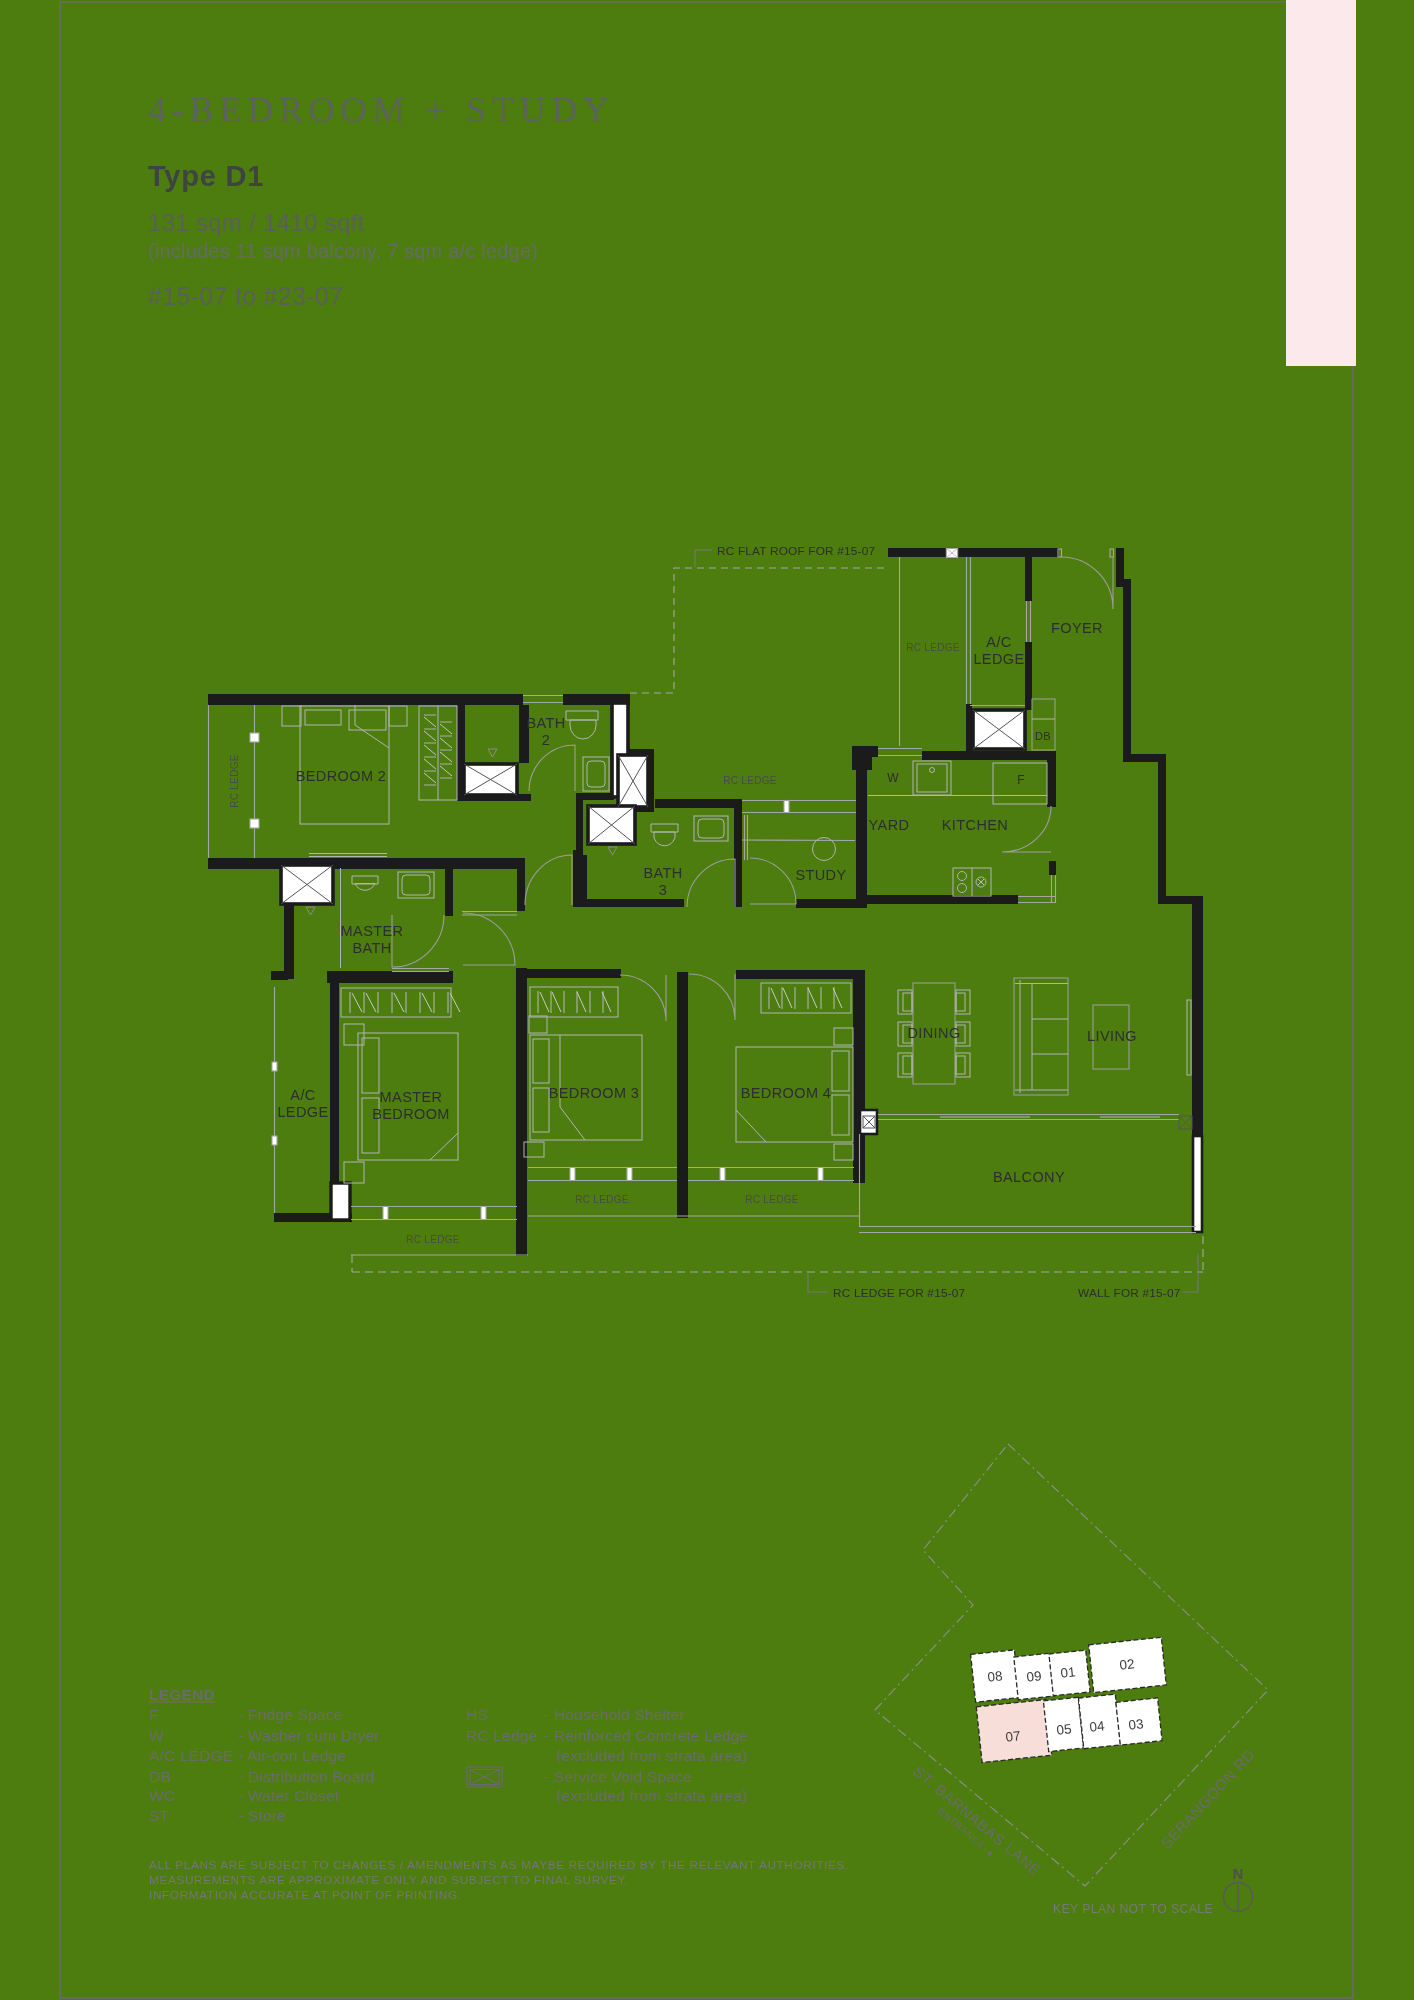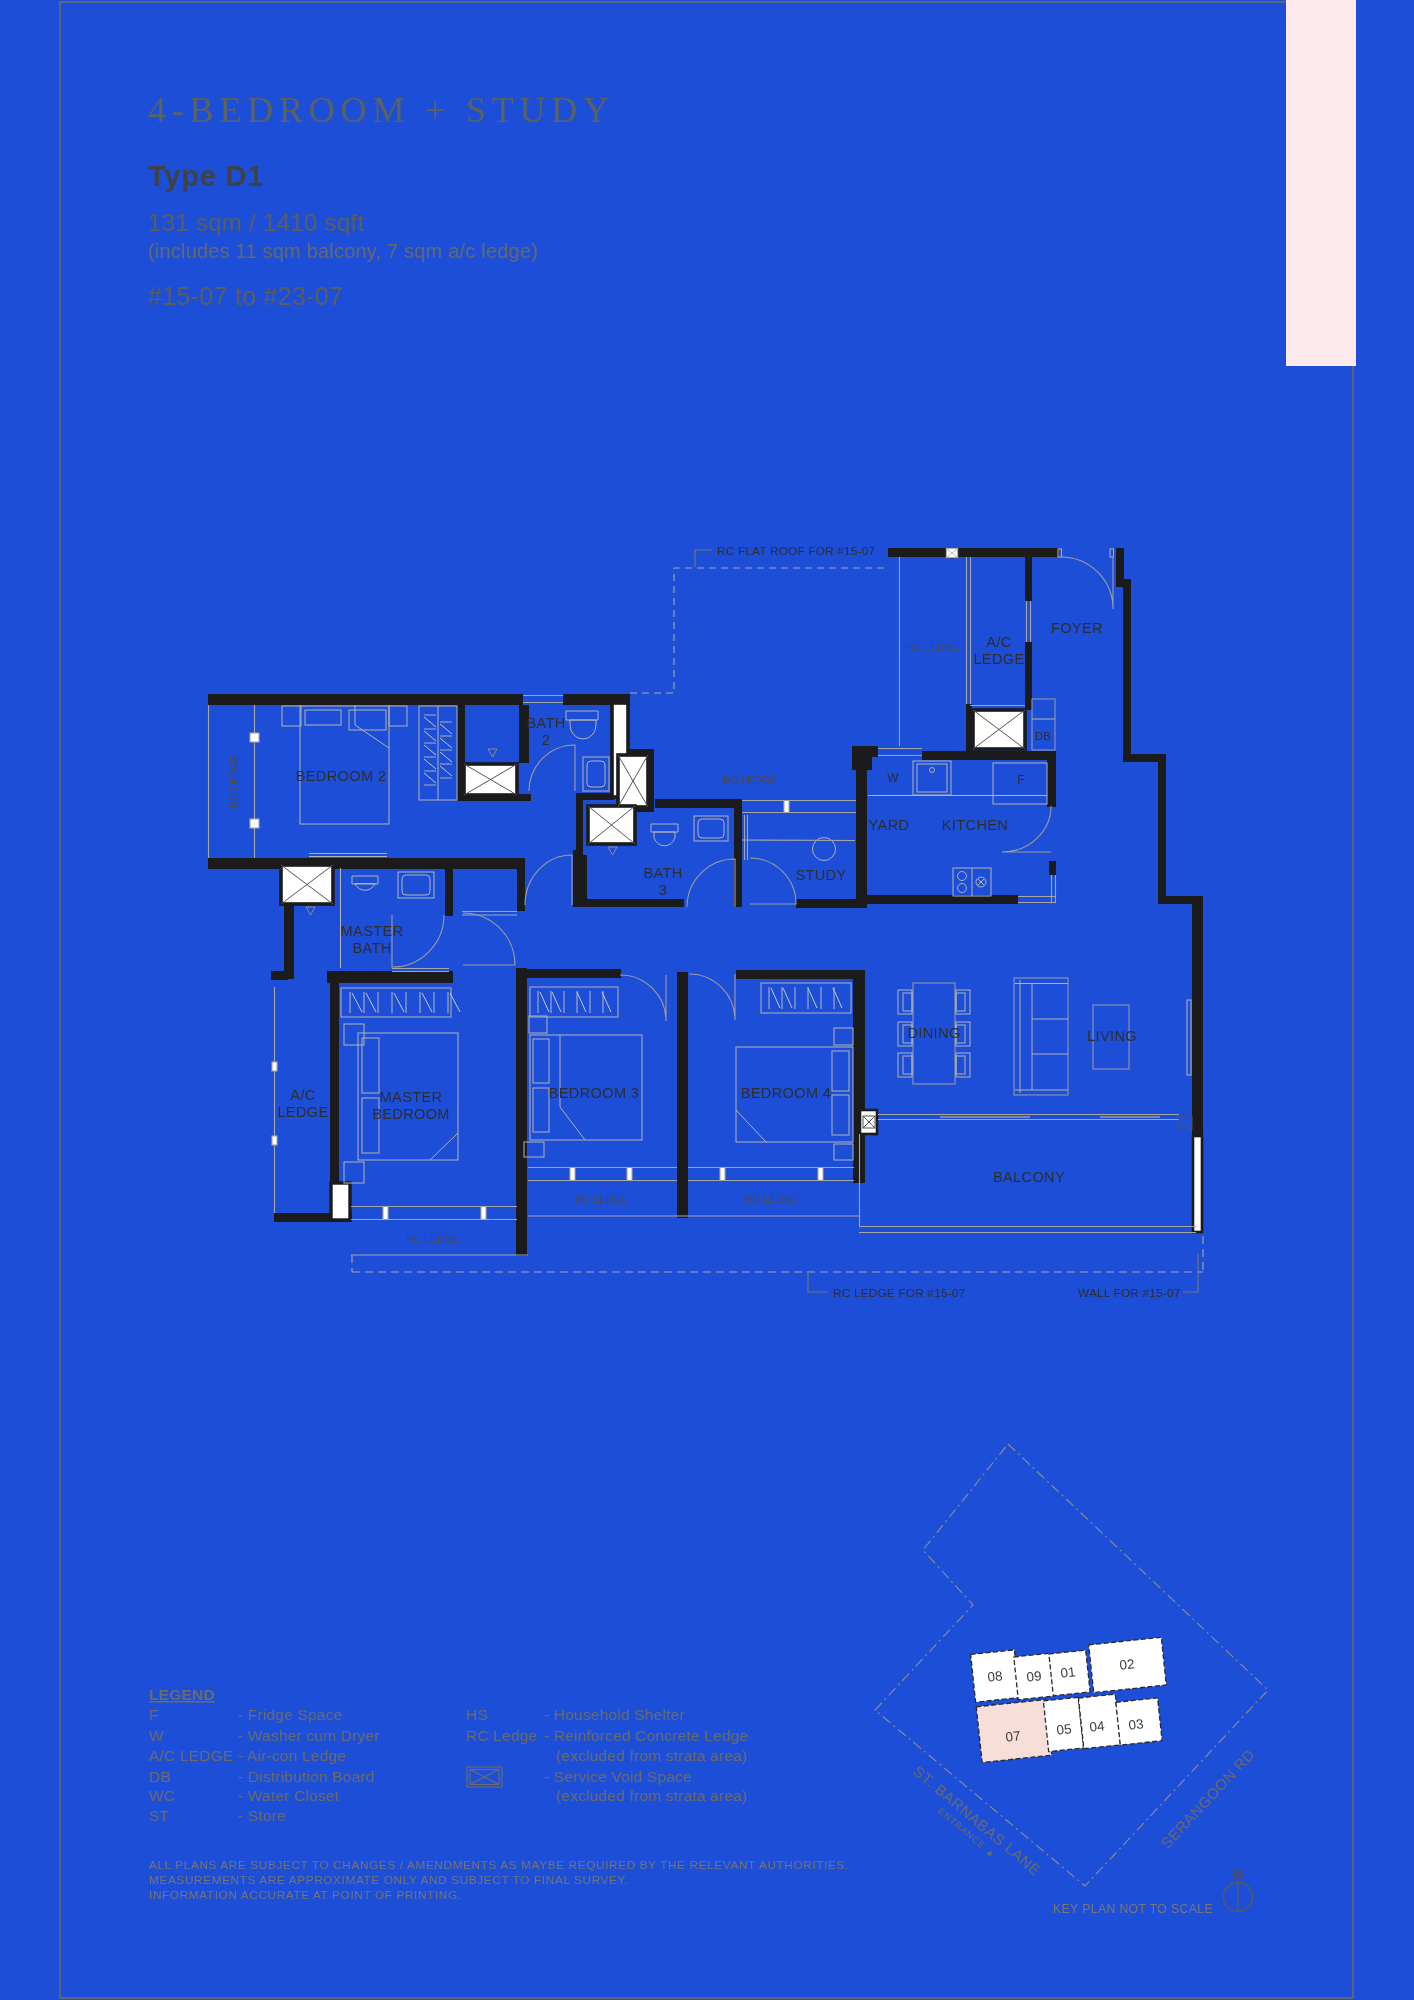--- a/index.html
+++ b/index.html
@@ -1,16 +1,16 @@
 <!DOCTYPE html>
 <html><head>
 <meta charset="utf-8">
 <style>
   html,body{margin:0;padding:0;background:#ffffff;}
-  .page{position:relative;width:1414px;height:2000px;background:#1d4ed8;overflow:hidden;
+  .page{position:relative;width:1414px;height:2000px;background:#4d7c0f;overflow:hidden;
         font-family:"Liberation Sans", sans-serif;}
   svg{position:absolute;top:0;left:0;}
   text{font-family:"Liberation Sans", sans-serif;}
   .serif{font-family:"Liberation Serif", serif;}
 </style>
 </head>
 <body>
 <div class="page">
 <svg width="1414" height="2000" viewBox="0 0 1414 2000">
 

